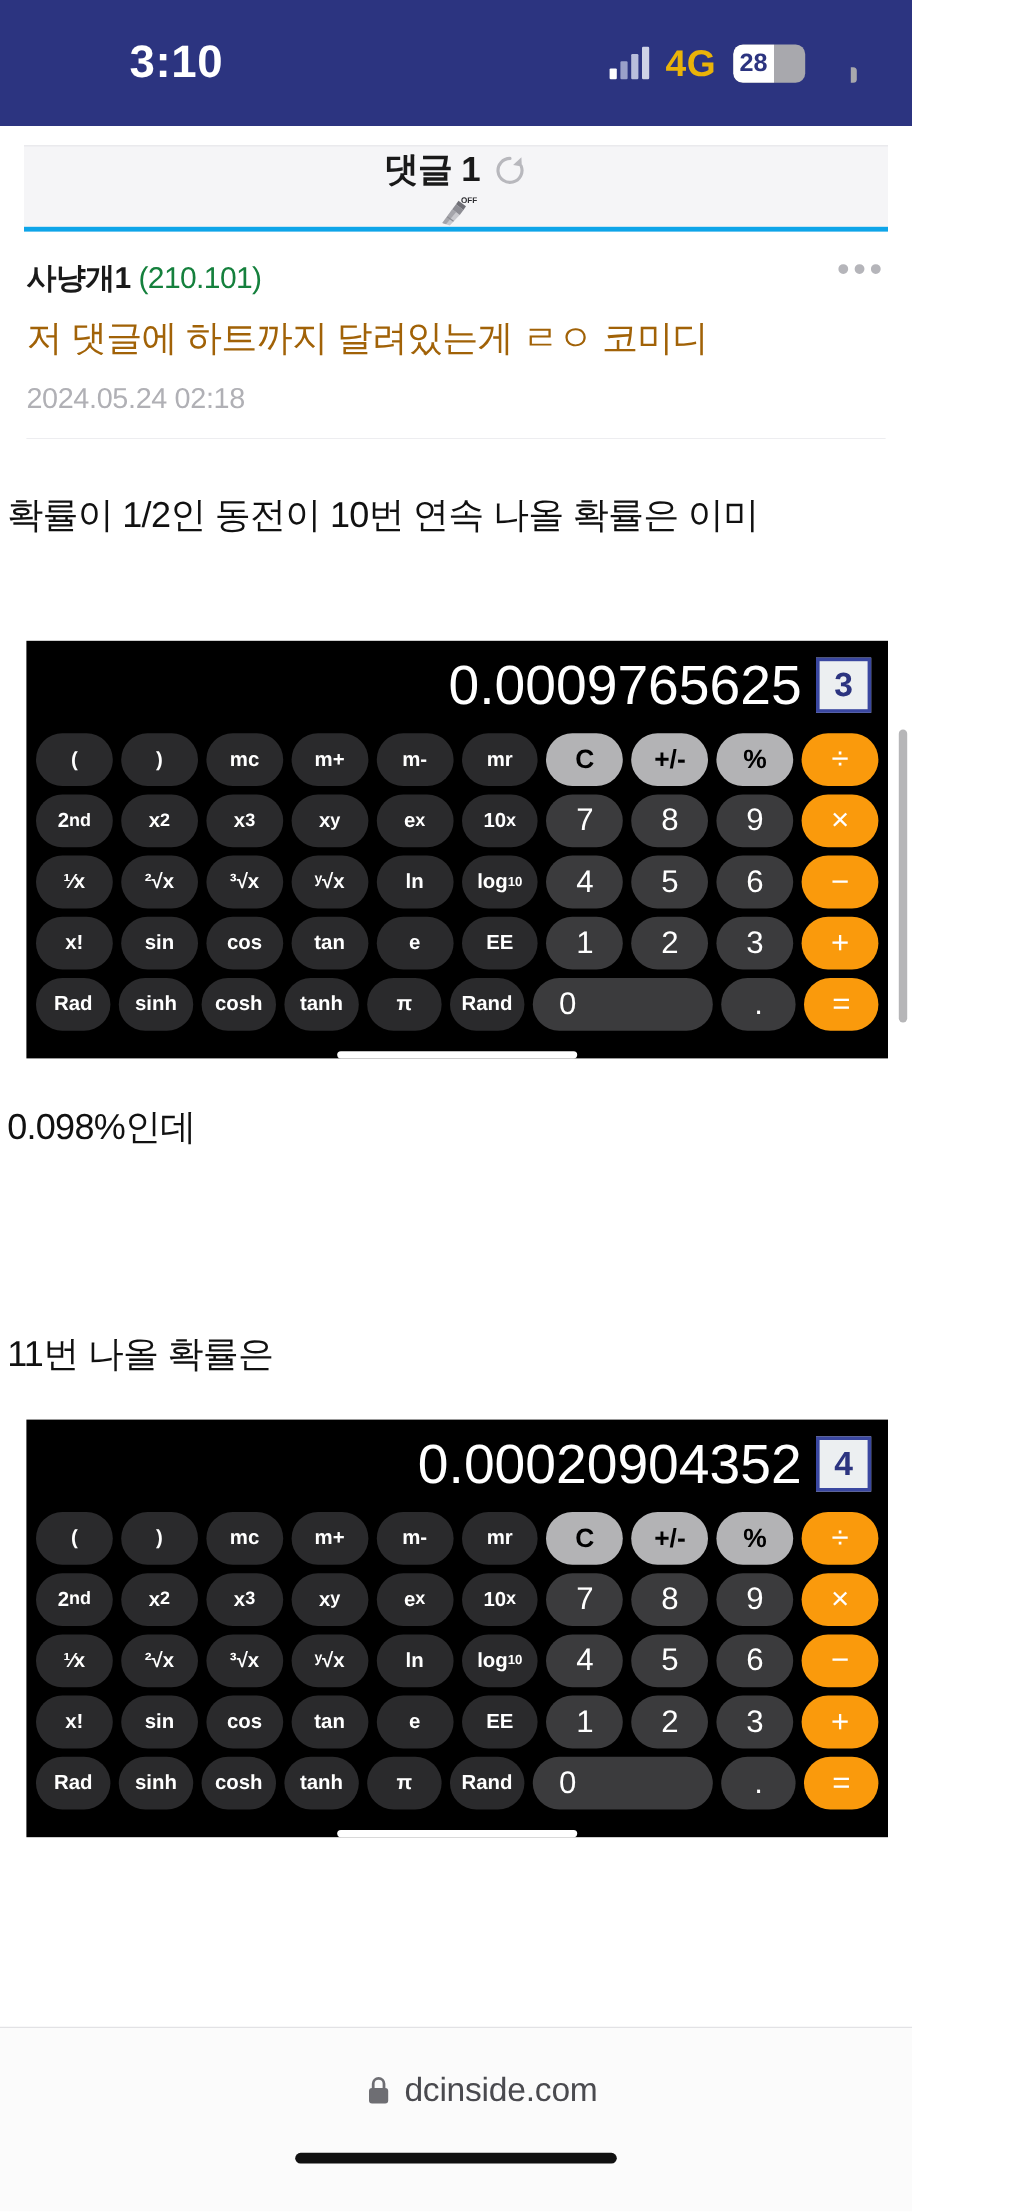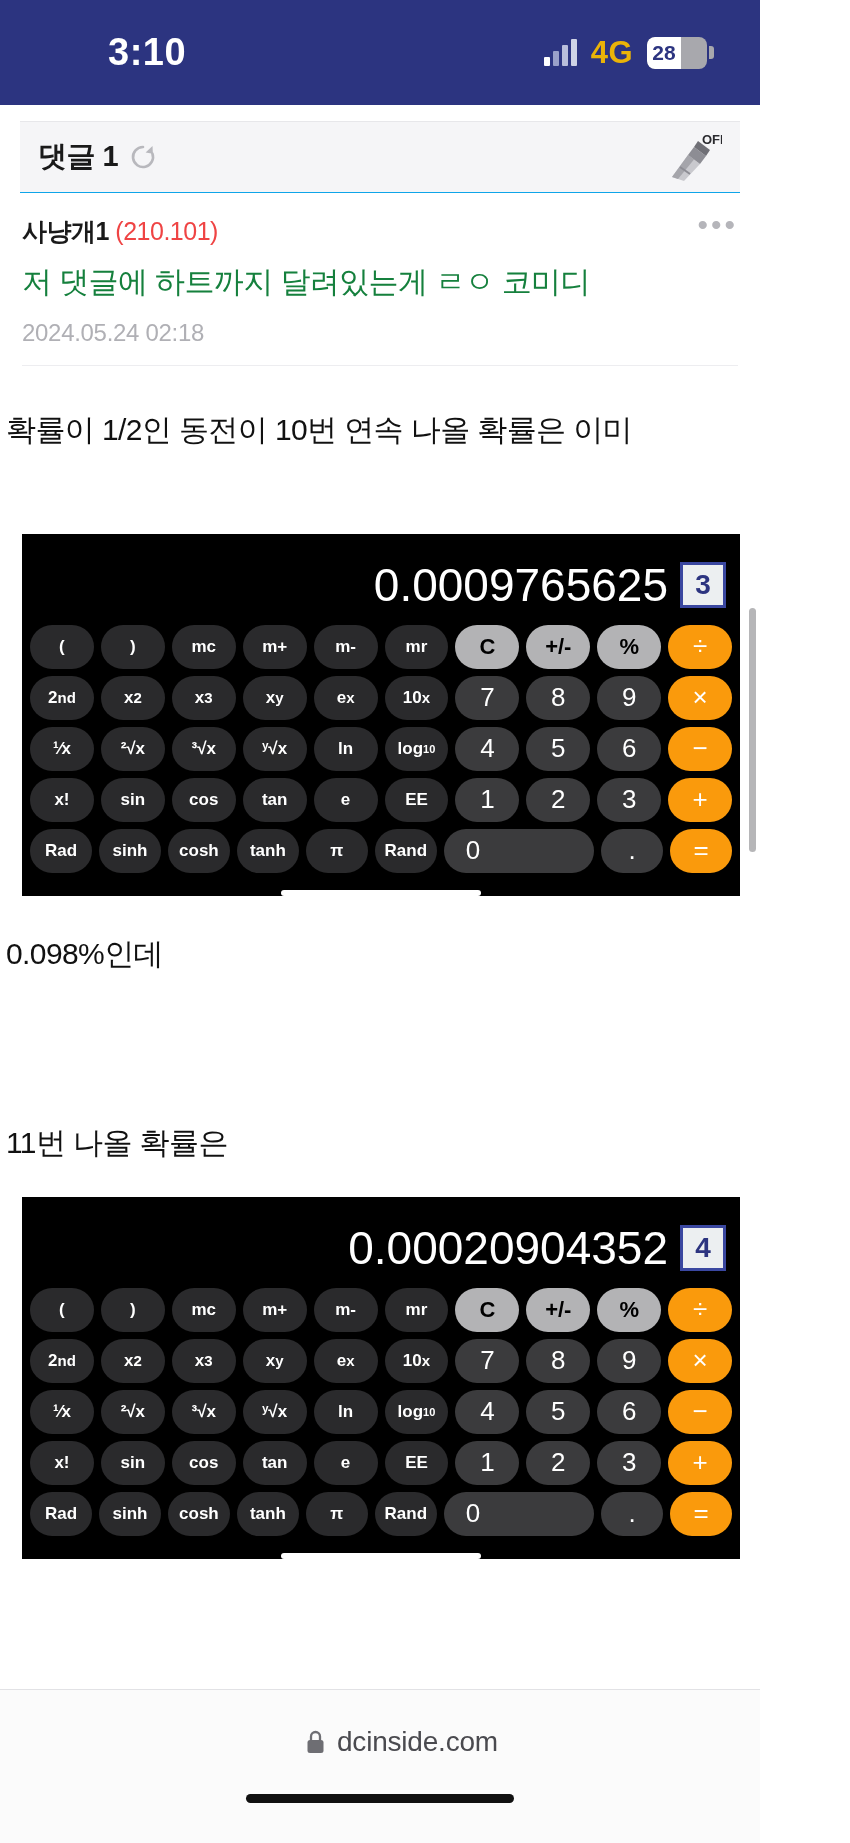--- a/index.html
+++ b/index.html
@@ -27,73 +27,74 @@
     margin-left: 108px;
   }
   .sb-right { display: flex; align-items: center; gap: 14px; }
   .sig { display: flex; align-items: flex-end; gap: 3px; height: 26px; }
   .sig i { display:block; width: 6px; background:#fff; border-radius: 1px; }
   .sig i:nth-child(1){ height: 9px;  background:#fff; }
   .sig i:nth-child(2){ height: 15px; background:#9aa0c9; }
   .sig i:nth-child(3){ height: 21px; background:#b9bedb; }
   .sig i:nth-child(4){ height: 27px; background:#cfd3e6; }
   .sb-net { color:#eab308; font-size: 31px; font-weight: 600; letter-spacing:0.5px; }
-  .batt { position: relative; display:flex; align-items:center; }
+  .batt { position: relative; display:flex; align-items:flex-end;gap:36px; }
   .batt-body {
     width: 60px; height: 32px; border-radius: 8px;
     background: #a8a8ad;
     display:flex; align-items:center; justify-content:flex-start;
     overflow: hidden;
   }
   .batt-fill {
     width: 34px; height: 32px; background:#ffffff; border-radius: 8px 0 0 8px;
     display:flex; align-items:center; justify-content:center;
   }
   .batt-fill span { color:#2c3480; font-size:21px; font-weight:700; }
   .batt-cap { width:5px; height:13px; background:#a8a8ad; border-radius:0 3px 3px 0; margin-left:2px; }
 
   
   .gap-top { height: 16px; background:#fff; }
   .cmt-head {
     margin: 0 20px;
     height: 72px;
     background: #f5f5f7;
     border-top: 1px solid #e7e7ea;
-    border-bottom: 1px solid #0ea5e9;
+    border-bottom: 4px solid #0ea5e9;
     display: flex; align-items: center; justify-content: space-between;
     padding: 0 18px 0 18px;
+    flex-direction: column;
   }
   .cmt-head-left { display:flex; align-items:center; gap: 10px; }
   .cmt-title { font-size: 29px; font-weight: 700; color:#1a1a1a; letter-spacing:-0.5px; }
   .refresh-icon { width: 30px; height: 30px; display:block; }
 
   .broom { width: 56px; height: 52px; position: relative; display:block; }
 
   
   .cmt-item { padding: 22px 22px 0 22px; }
   .cmt-meta { display:flex; align-items:flex-start; justify-content:space-between; }
   .cmt-user { font-size: 25px; color:#1a1a1a; font-weight:700; letter-spacing:-0.5px; }
-  .cmt-user .ipno { color:#ef4444; font-weight: 400; }
+  .cmt-user .ipno { color:#15803d; font-weight: 400; }
   .dots { color:#b5b5ba; font-size: 30px; letter-spacing: 3px; line-height: 20px; }
-  .cmt-body { font-size: 30px; color:#15803d; margin-top: 14px; letter-spacing:-0.6px; }
+  .cmt-body { font-size: 30px; color:#a16207; margin-top: 14px; letter-spacing:-0.6px; }
   .cmt-date { font-size: 24px; color:#b0b0b5; margin-top: 16px; letter-spacing:-0.3px; }
   .hr-light { height:1px; background:#ededf0; margin: 18px 22px 0 22px; }
 
   
   .post { padding: 0 6px; }
   .post-line {
     font-size: 30px; color: #111; letter-spacing:-0.6px; line-height: 1.45;
   }
   .sp { background: #fff; }
 
   
   .calc {
     background:#000;
     margin: 0 20px 0 22px;
-    padding: 14px 0 0 0;
+    padding: 0 0 0 0;
     position: relative;
   }
   .calc-display {
     height: 74px;
     display:flex; align-items:center; justify-content:flex-end;
     padding: 0 14px 0 0;
     gap: 12px;
   }
   .calc-value {
     color:#fff; font-size: 46px; font-weight: 300;

